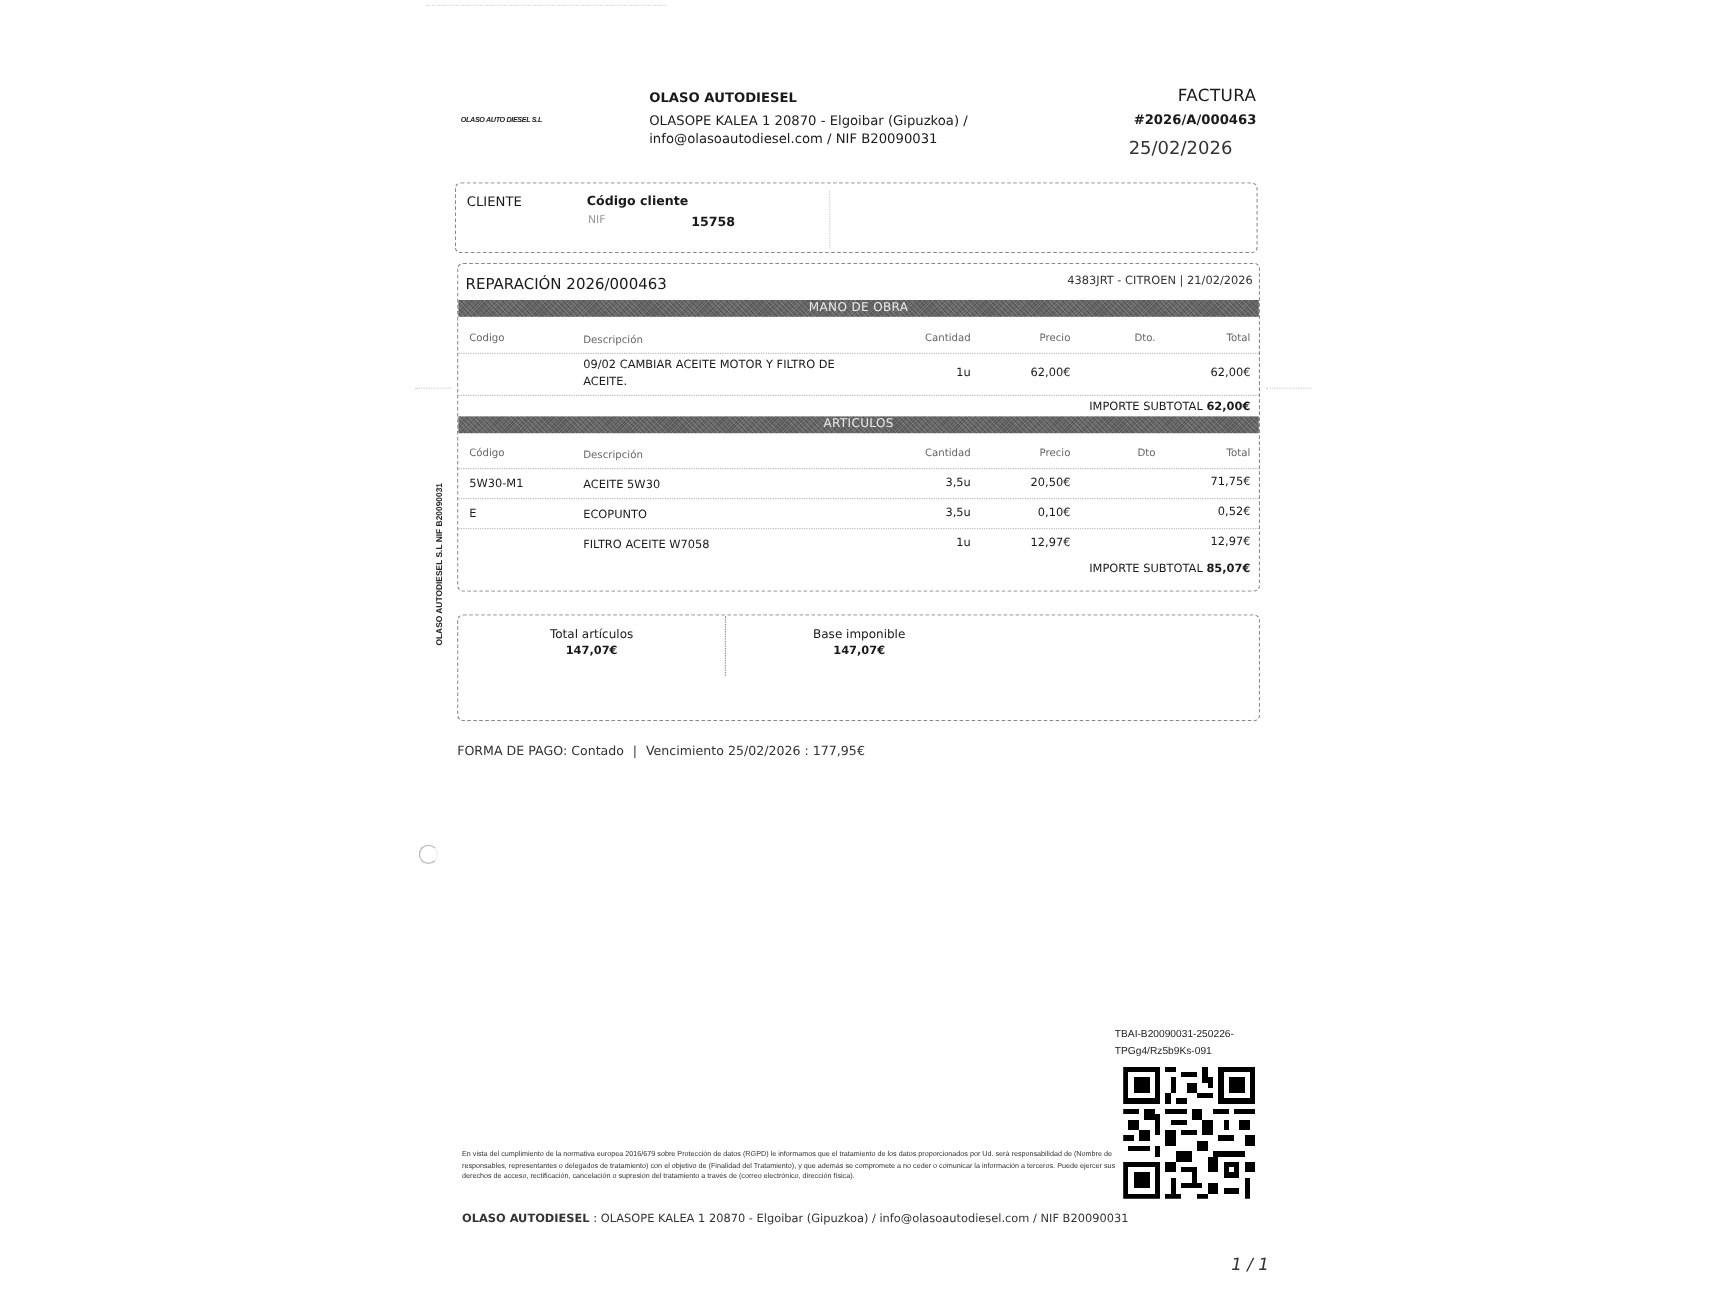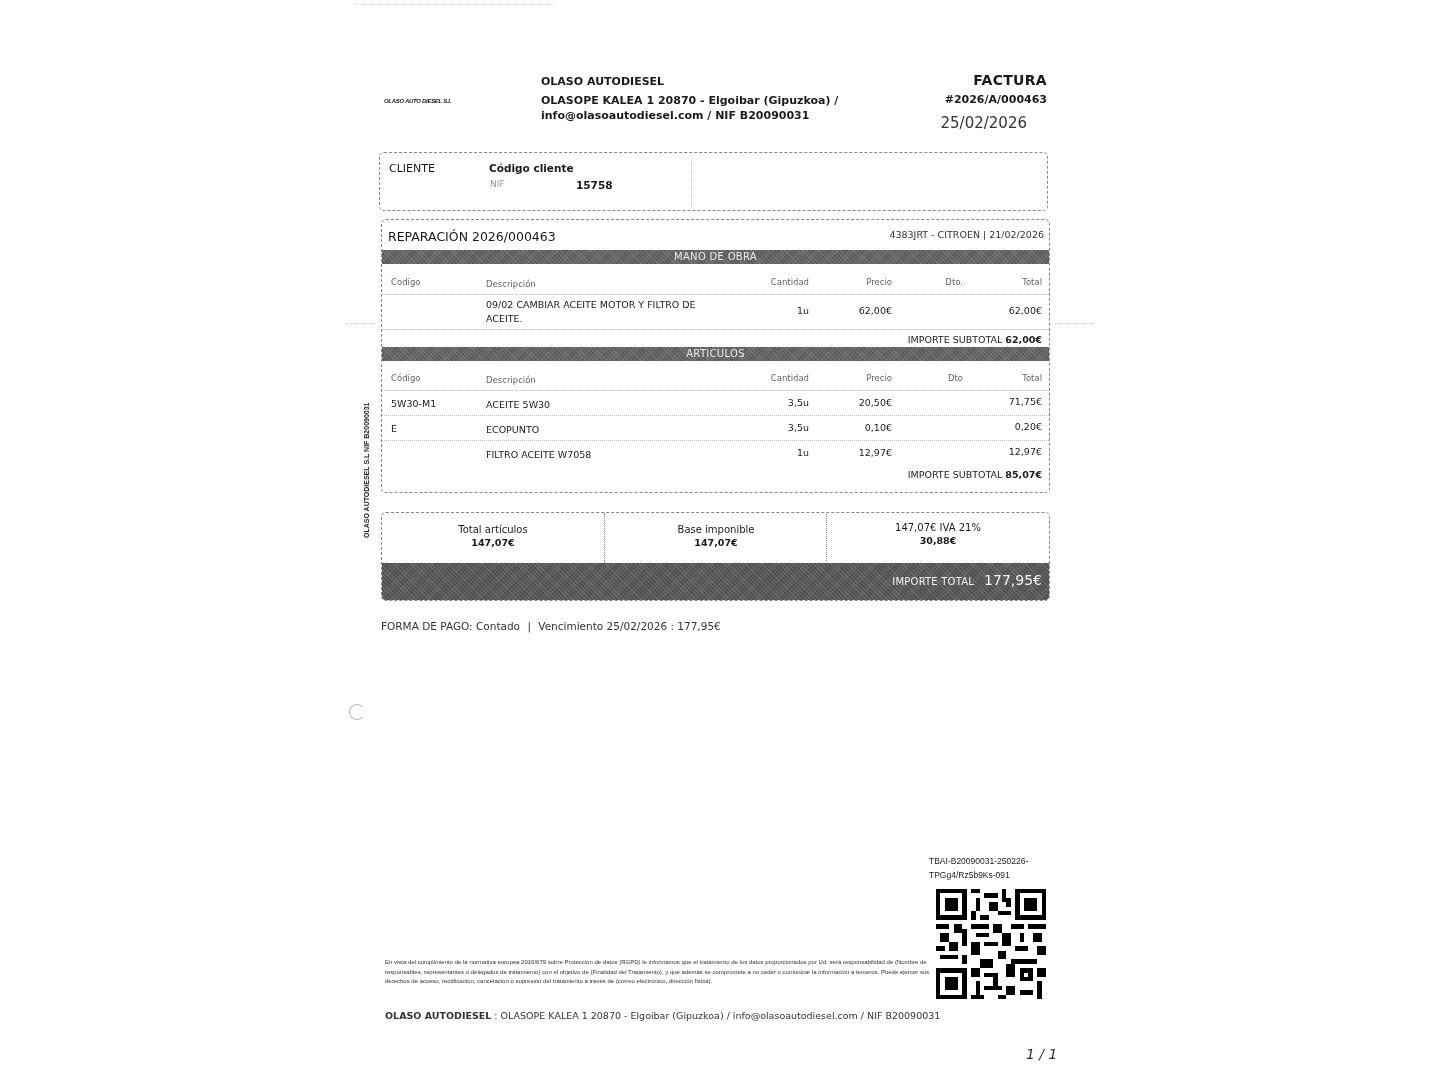--- a/index.html
+++ b/index.html
@@ -7,23 +7,23 @@
     width: 1440px; height: 1080px; background: #ffffff; position: relative; overflow: hidden;
     font-family: "DejaVu Sans", "Liberation Sans", sans-serif; color: #1a1a1a;
   }
   .abs { position: absolute; }
   .topline { left: 355px; top: 4px; width: 200px; height: 2px; border-top: 1px dotted #d8d8d8; }
 
   
   .logo { left: 384px; top: 98px; font-size: 6px; font-weight: bold; font-style: italic; letter-spacing: -0.3px; color: #222; font-family: "Liberation Sans", sans-serif; }
   .company { left: 541px; top: 74px; font-size: 11px; font-weight: bold; }
   .company .name { line-height: 16px; margin-bottom: 3px; }
-  .company .addr { line-height: 15px; font-weight: bold; }
+  .company .addr { line-height: 15px; font-weight: normal; }
   .invoice-head { right: 393px; top: 70px; text-align: right; }
-  .invoice-head .title { font-size: 14px; font-weight: bold; letter-spacing: 0.3px; line-height: 20px; }
+  .invoice-head .title { font-size: 14px; font-weight: normal; letter-spacing: 0.3px; line-height: 20px; }
   .invoice-head .num { font-size: 11px; font-weight: bold; margin-top: 2px; line-height: 16px; }
   .invoice-head .date { font-size: 15px; margin-top: 6px; margin-right: 20px; color: #333; }
 
   
   .box { border: 1px dashed #888; border-radius: 5px; background: #fff; }
   .client-box { left: 379px; top: 152px; width: 667px; height: 57px; }
   .client-box .lbl { position: absolute; left: 9px; top: 9px; font-size: 11px; }
   .client-box .code-lbl { position: absolute; left: 109px; top: 9px; font-size: 10.5px; font-weight: bold; }
   .client-box .code-val { position: absolute; left: 196px; top: 9px; font-size: 10.5px; font-weight: bold; margin-top: 17px; }
   .client-box .nif { position: absolute; left: 110px; top: 26px; font-size: 9px; color: #999; }
@@ -171,21 +171,21 @@
       <span class="cell c-price" style="top:6px">20,50€</span>
       <span class="cell c-dto" style="top:6px"></span>
       <span class="cell c-total" style="top:5px">71,75€</span>
     </div>
     <div class="row dotted">
       <span class="cell c-code" style="top:7px">E</span>
       <span class="cell c-desc" style="top:7px">ECOPUNTO</span>
       <span class="cell c-qty" style="top:6px">3,5u</span>
       <span class="cell c-price" style="top:6px">0,10€</span>
       <span class="cell c-dto" style="top:6px"></span>
-      <span class="cell c-total" style="top:5px">0,20€</span>
+      <span class="cell c-total" style="top:5px">0,52€</span>
     </div>
     <div class="row">
       <span class="cell c-code" style="top:7px"></span>
       <span class="cell c-desc" style="top:7px">FILTRO ACEITE W7058</span>
       <span class="cell c-qty" style="top:6px">1u</span>
       <span class="cell c-price" style="top:6px">12,97€</span>
       <span class="cell c-dto" style="top:6px"></span>
       <span class="cell c-total" style="top:5px">12,97€</span>
     </div>
     <div class="subtotal" style="top:103px">
@@ -199,28 +199,20 @@
 <div class="abs margin-mark" style="left:1055px;width:38px"></div>
 
 <div class="abs box totals-box">
   <div class="tot-cell" style="left:0">
     <div class="t">Total artículos</div>
     <div class="v">147,07€</div>
   </div>
   <div class="tot-cell" style="left:222px">
     <div class="t">Base imponible</div>
     <div class="v">147,07€</div>
-  </div>
-  <div class="tot-cell" style="left:444px;top:-2px">
-    <div class="t">147,07€ IVA 21%</div>
-    <div class="v">30,88€</div>
-  </div>
-  <div class="grand">
-    <span class="lbl">IMPORTE TOTAL</span>
-    <span class="val">177,95€</span>
   </div>
 </div>
 
 <div class="abs payment">
   <span>FORMA DE PAGO: Contado</span>
   <span>|</span>
   <span>Vencimiento 25/02/2026 : 177,95€</span>
 </div>
 
 <div class="abs punch"></div>

